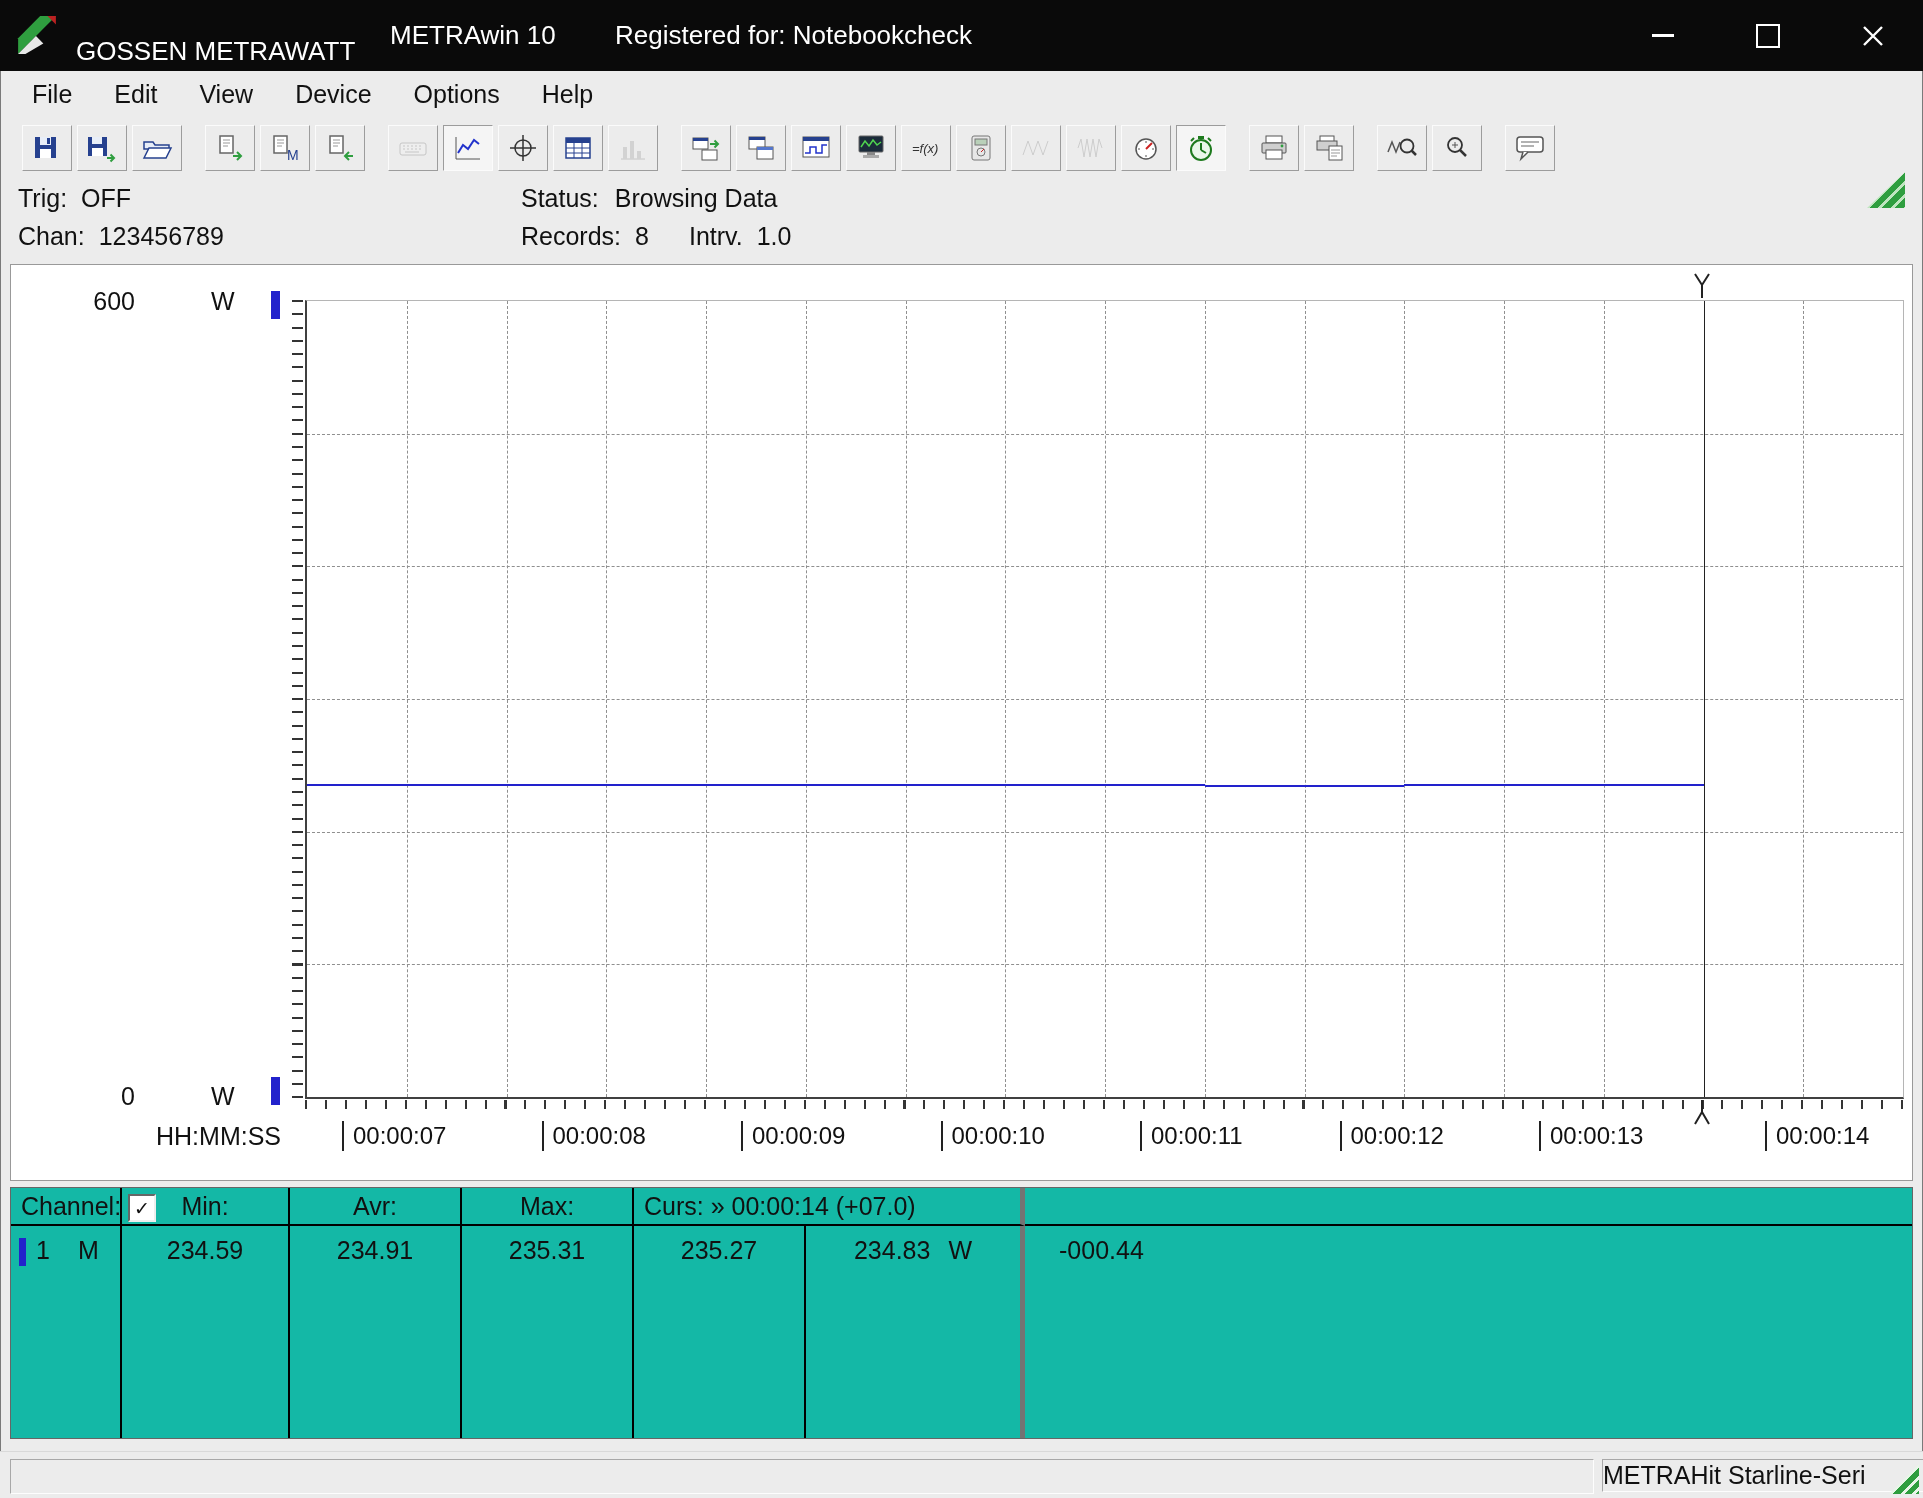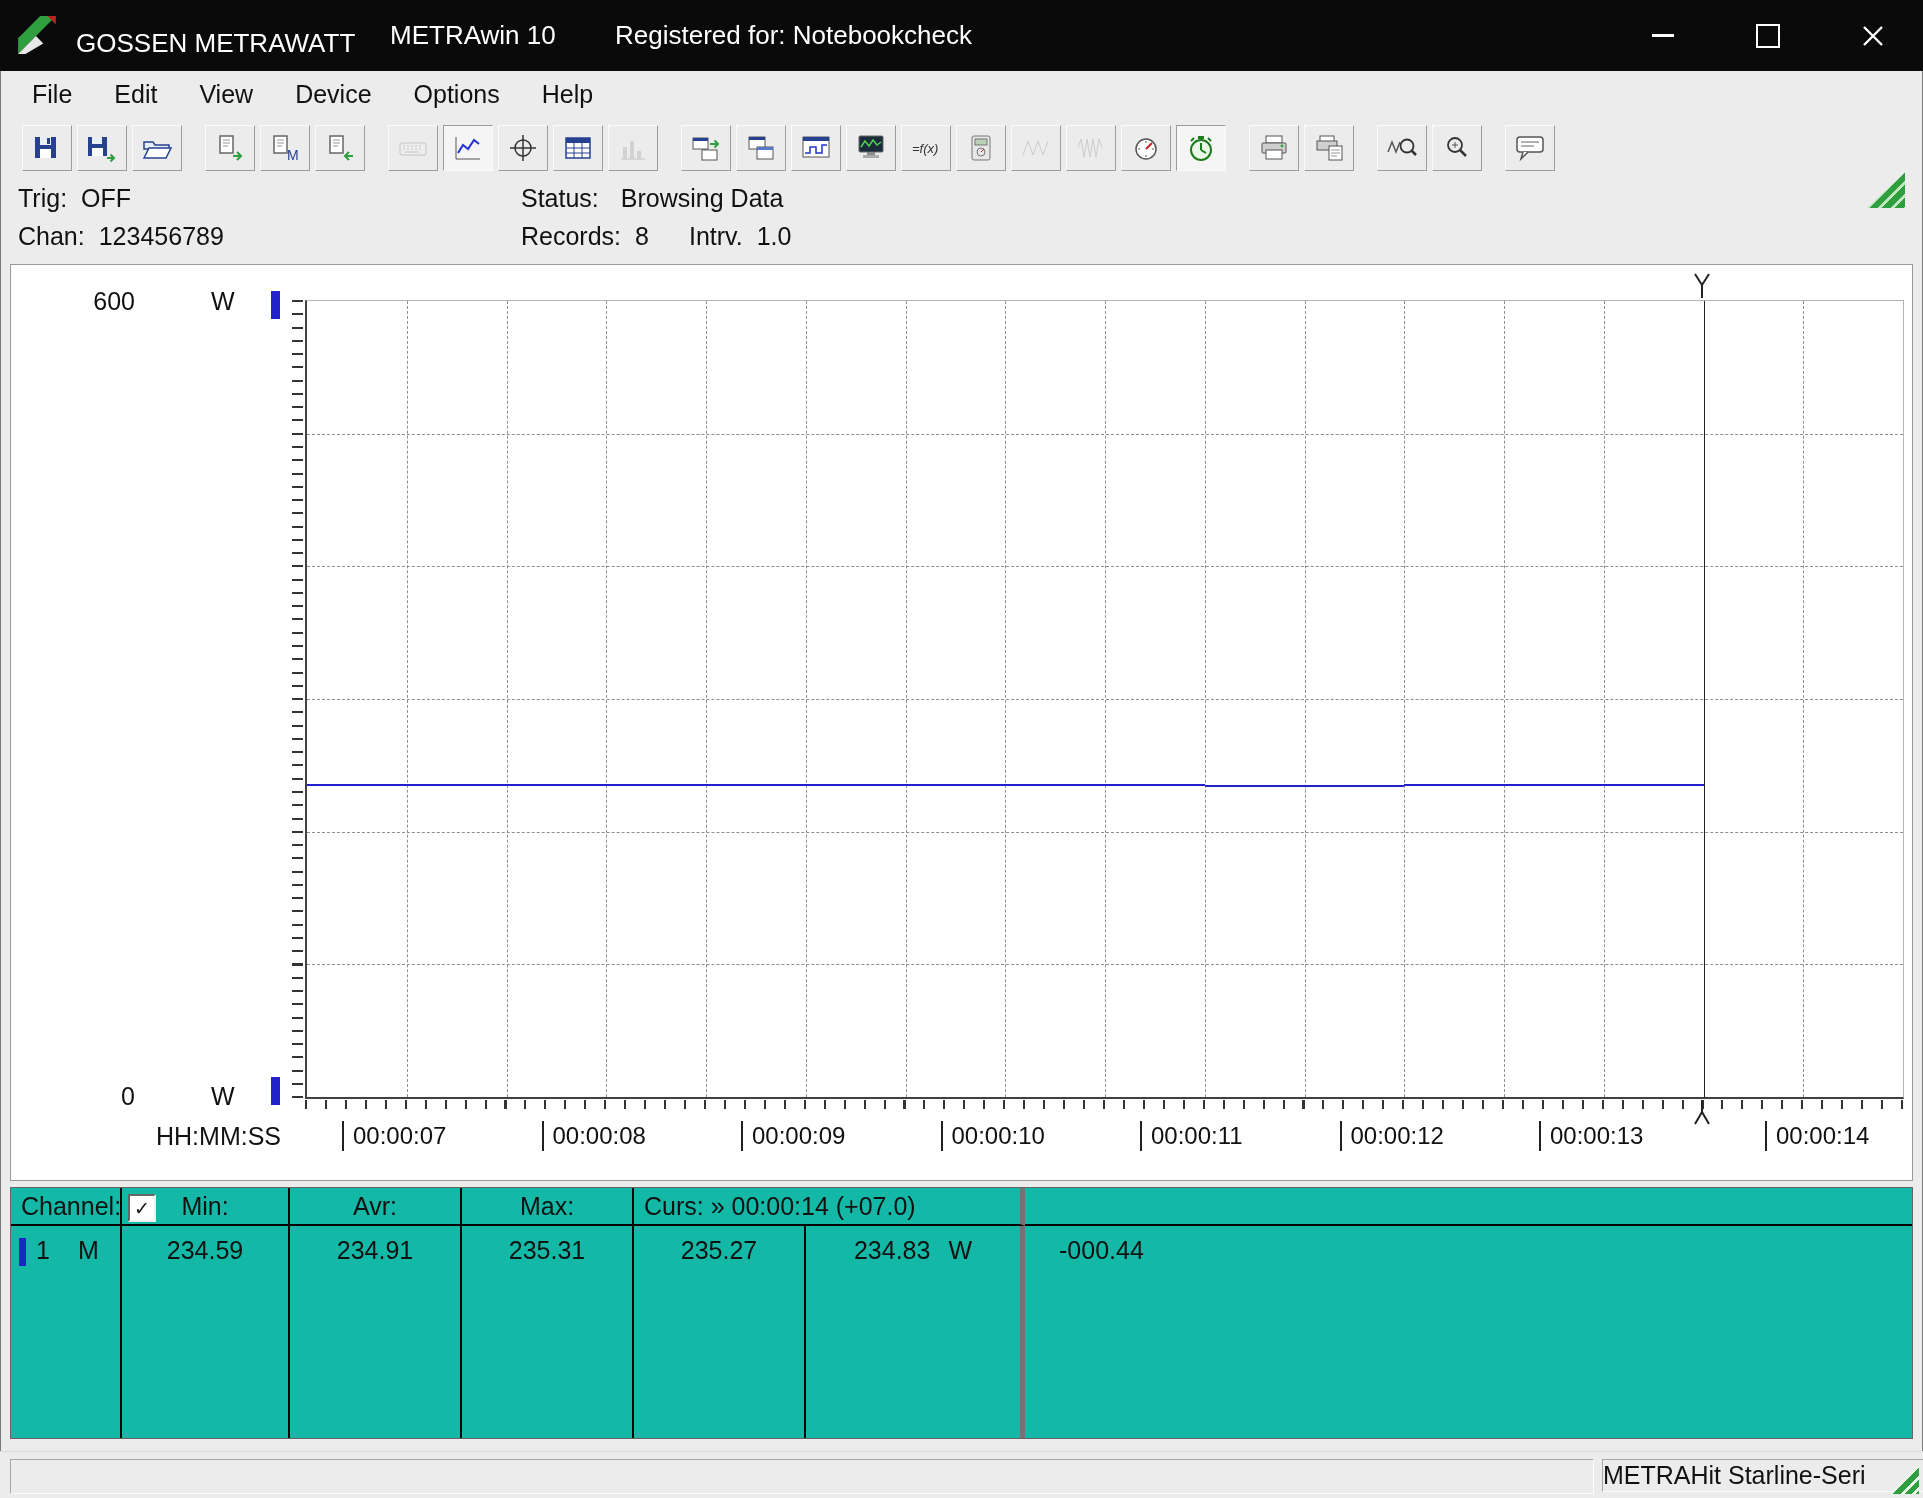--- a/index.html
+++ b/index.html
@@ -2,21 +2,21 @@
 <html><head>
 <meta charset="utf-8">
 <style>
   html,body{margin:0;padding:0;background:#d6d6d6;}
   .window{position:relative;width:1923px;height:1498px;background:#ececec;
     font-family:"Liberation Sans",sans-serif;color:#111;overflow:hidden;
     box-shadow:inset 0 0 0 1px #7a7a7a;}
   
   .titlebar{position:absolute;left:0;top:0;width:100%;height:71px;background:#0a0a0a;color:#fff;}
   .logo{position:absolute;left:16px;top:14px;width:42px;height:42px;}
-  .t-brand{position:absolute;left:76px;top:8px;height:71px;line-height:71px;font-size:26px;}
+  .t-brand{position:absolute;left:76px;top:16px;height:71px;line-height:71px;font-size:26px;}
   .t-app{position:absolute;left:390px;top:0;height:71px;line-height:71px;font-size:26px;}
   .t-reg{position:absolute;left:615px;top:0;height:71px;line-height:71px;font-size:26px;}
   .win-btn{position:absolute;top:0;width:58px;height:71px;display:flex;align-items:center;justify-content:center;cursor:default;}
   .wb-min{left:1634px;} .wb-max{left:1739px;} .wb-close{left:1844px;}
   .glyph-min{display:block;width:22px;height:0;border-bottom:3px solid #fff;}
   .glyph-max{display:block;width:20px;height:20px;border:2px solid #fff;}
   
   .menubar{position:absolute;left:0;top:71px;width:100%;height:46px;display:flex;align-items:center;padding-left:16px;gap:10px;font-size:25px;}
   .menu-item{padding:4px 16px;}
   
@@ -25,21 +25,21 @@
       background:#ececec;border:1px solid;border-color:#fbfbfb #9c9c9c #9c9c9c #fbfbfb;}
   .tb.pressed{border-color:#9c9c9c #fbfbfb #fbfbfb #9c9c9c;background:#f5f5f5;}
   .tb.disabled svg{opacity:.38;filter:grayscale(1);}
   .sep{width:18px;flex:0 0 auto;}
   .corner-tri{position:absolute;right:18px;top:172px;width:38px;height:36px;
       clip-path:polygon(100% 0,100% 100%,0 100%);
       background:repeating-linear-gradient(135deg,#2f9e3f 0 6px,#bfe5bf 6px 9px);}
   
   .sp{position:absolute;font-size:25px;white-space:nowrap;}
   .sp b{font-weight:normal;}
-  .sp .v1{margin-left:22px;} .sp .v2{margin-left:14px;} .sp .v3{margin-left:40px;}
+  .sp .v1{margin-left:16px;} .sp .v2{margin-left:14px;} .sp .v3{margin-left:40px;}
   
   .chart{position:absolute;left:10px;top:264px;width:1903px;height:917px;background:#fff;border:1px solid #999;box-sizing:border-box;}
   .ylab{position:absolute;left:58px;width:66px;text-align:right;font-size:25px;}
   .yunit{position:absolute;left:200px;font-size:25px;}
   .chmark{position:absolute;left:260px;width:9px;height:28px;background:#2222cc;}
   .yticks{position:absolute;left:281px;top:35px;width:11px;height:798px;
       background:repeating-linear-gradient(to bottom,#333 0 2px,transparent 2px 13.27px);}
   .xticks{position:absolute;left:294px;top:835px;width:1598px;height:9px;
       background:repeating-linear-gradient(to right,#333 0 2px,transparent 2px 19.95px);}
   .plot{position:absolute;left:294px;top:35px;width:1596px;height:796px;

